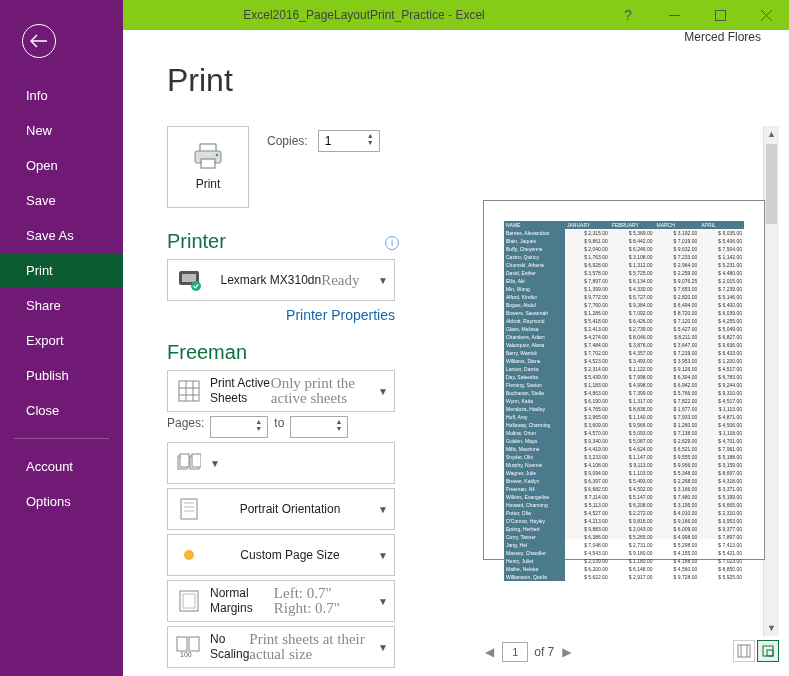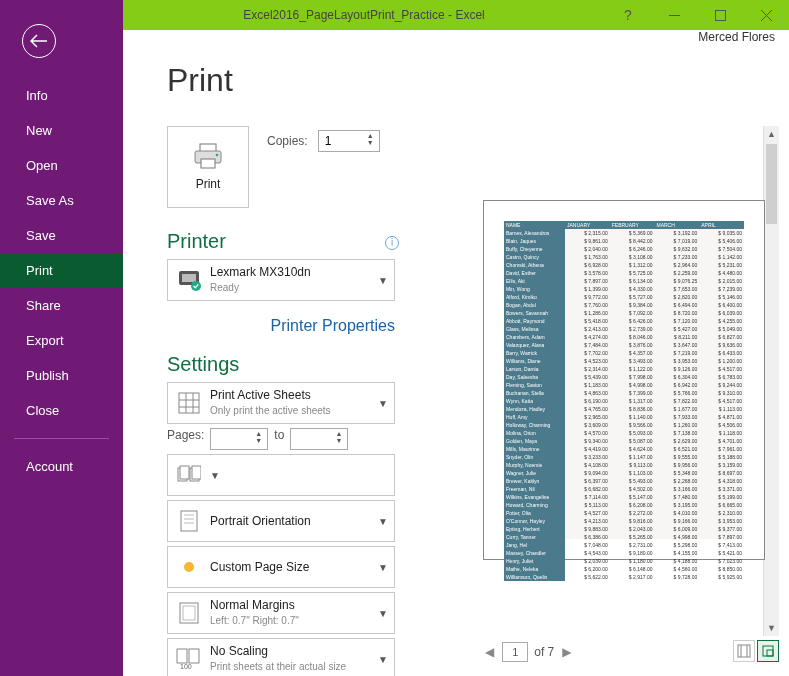--- a/index.html
+++ b/index.html
@@ -4,21 +4,21 @@
 <style>
 * { box-sizing: border-box; margin: 0; padding: 0; font-family: "Segoe UI", sans-serif; }
 body { background: #fff; width: 789px; height: 676px; overflow: hidden; position: relative; }
 
 
 .titlebar { height: 30px; display: flex; align-items: center; background: #84cc16; }
 .titlebar .title { flex: 1; text-align: center; font-size: 12px; color: #444; }
 .titlebar .right { display: flex; align-items: center; gap: 0; }
 .titlebar .right .btn { width: 46px; height: 30px; display: flex; align-items: center; justify-content: center; color: #555; font-size: 14px; }
 .titlebar .right .help { width: 46px; text-align: center; }
-.userrow { height: 24px; text-align: right; padding-right: 14px; font-size: 12px; color: #333; }
+.userrow { height: 24px; text-align: right; padding-right: 28px; font-size: 12px; color: #333; }
 
 
 .sidebar { position: absolute; left: 0; top: 0; width: 123px; height: 676px; background: #701a75; color: #fff; }
 .back { width: 34px; height: 34px; border: 1.5px solid #fff; border-radius: 50%; margin: 24px 0 20px 22px; display: flex; align-items: center; justify-content: center; }
 .back svg { display: block; }
 .navitem { padding: 10px 0 10px 26px; font-size: 13px; cursor: default; }
 .navitem.selected { background: #0a5a32; }
 .navsep { height: 1px; background: rgba(255,255,255,0.25); margin: 10px 14px; }
 
 
@@ -35,26 +35,26 @@
 .spinner { width: 62px; height: 22px; border: 1px solid #aaa; display: flex; align-items: center; padding-left: 6px; position: relative; font-size: 12px; }
 .spinner .arrows { position: absolute; right: 2px; top: 1px; width: 10px; display: flex; flex-direction: column; font-size: 7px; color: #555; line-height: 7px; }
 .spinner.sm { width: 58px; }
 
 .section { font-size: 20px; font-weight: 300; color: #0e7040; margin-top: 18px; margin-bottom: 6px; }
 .section.printer { margin-top: 22px; }
 .infoicon { float: right; width: 14px; height: 14px; border: 1px solid #6aa6d8; border-radius: 50%; color: #6aa6d8; font-size: 10px; text-align: center; line-height: 12px; margin-top: 6px; }
 
 .combo { width: 228px; height: 42px; border: 1px solid #c7c7c7; background: #fff; display: flex; align-items: center; padding: 0 6px 0 8px; gap: 8px; margin-bottom: 4px; position: relative; }
 .combo .ic { width: 26px; height: 26px; display: flex; align-items: center; justify-content: center; }
-.combo .txt { flex: 1; display: flex; flex-direction: column; justify-content: center; line-height: 15px; }
+.combo .txt { flex: 1; display: flex; justify-content: center; line-height: 15px; }
 .combo .t1 { font-size: 12px; color: #222; }
-.combo .t2 { font-size: 10px; color: #888; }
+.combo .t2 { font-size: 15px; color: #888; font-family: Liberation Serif, serif; }
 .combo .dd { width: 10px; color: #555; font-size: 10px; }
 
-.link { text-align: right; font-size: 16px; color: #1a64a6; width: 228px; margin-top: 16px; }
+.link { text-align: right; font-size: 14px; color: #1a64a6; width: 228px; margin-top: 6px; }
 .pagesrow { display: flex; gap: 6px; font-size: 12px; color: #555; margin: 2px 0 4px 0; }
 .pagesrow .lbl2 { min-width: 34px; }
 
 
 .preview { position: absolute; left: 322px; top: 72px; right: 10px; bottom: 10px; }
 .scrollbar { position: absolute; right: 0; top: 0; width: 16px; height: 510px; background: #f0f0f0; border-left: 1px solid #ddd; }
 .scrollbar .arr { height: 16px; text-align: center; font-size: 9px; color: #666; line-height: 16px; }
 .scrollbar .thumb { position: absolute; left: 2px; right: 2px; top: 18px; height: 80px; background: #cfcfcf; }
 
 .pagebox { position: absolute; left: 38px; top: 74px; width: 282px; height: 360px; border: 1px solid #888; background: #fff; padding: 20px; }
@@ -103,29 +103,30 @@
 
 <div class="sidebar">
   <div class="back">
     <svg width="18" height="14">
         <path d="M7 1 L1 7 L7 13 M1 7 H17" fill="none" stroke="#fff" stroke-width="1.5"></path>
       </svg>
   </div>
   <div class="navitem">Info</div>
   <div class="navitem">New</div>
   <div class="navitem">Open</div>
+  <div class="navitem">Save</div>
   <div class="navitem">Save As</div>
-  <div class="navitem">Save</div>
   <div class="navitem selected">Print</div>
   <div class="navitem">Share</div>
   <div class="navitem">Export</div>
   <div class="navitem">Publish</div>
   <div class="navitem">Close</div>
   <div class="navsep"></div>
   <div class="navitem">Account</div>
+  <div class="navitem">Options</div>
 </div>
 
 <div class="main">
   <div class="heading">Print</div>
 
   <div class="leftcol">
     <div class="topbox">
       <div class="printbtn">
         <svg width="30" height="26">
           <rect x="7" y="1" width="16" height="8" fill="#fff" stroke="#777"></rect>
@@ -161,21 +162,21 @@
           </svg>
       </div>
       <div class="txt">
         <span class="t1">Lexmark MX310dn</span>
         <span class="t2">Ready</span>
       </div>
       <span class="dd">▼</span>
     </div>
     <div class="link">Printer Properties</div>
 
-    <div class="section">Settings</div>
+    <div class="section">Freeman</div>
 
     <div class="combo">
       <div class="ic">
           <svg width="22" height="22">
             <rect x="1" y="1" width="20" height="20" fill="none" stroke="#888"></rect>
             <line x1="1" y1="8" x2="21" y2="8" stroke="#888"></line>
             <line x1="1" y1="15" x2="21" y2="15" stroke="#888"></line>
             <line x1="8" y1="1" x2="8" y2="21" stroke="#888"></line>
             <line x1="15" y1="1" x2="15" y2="21" stroke="#888"></line>
           </svg>

